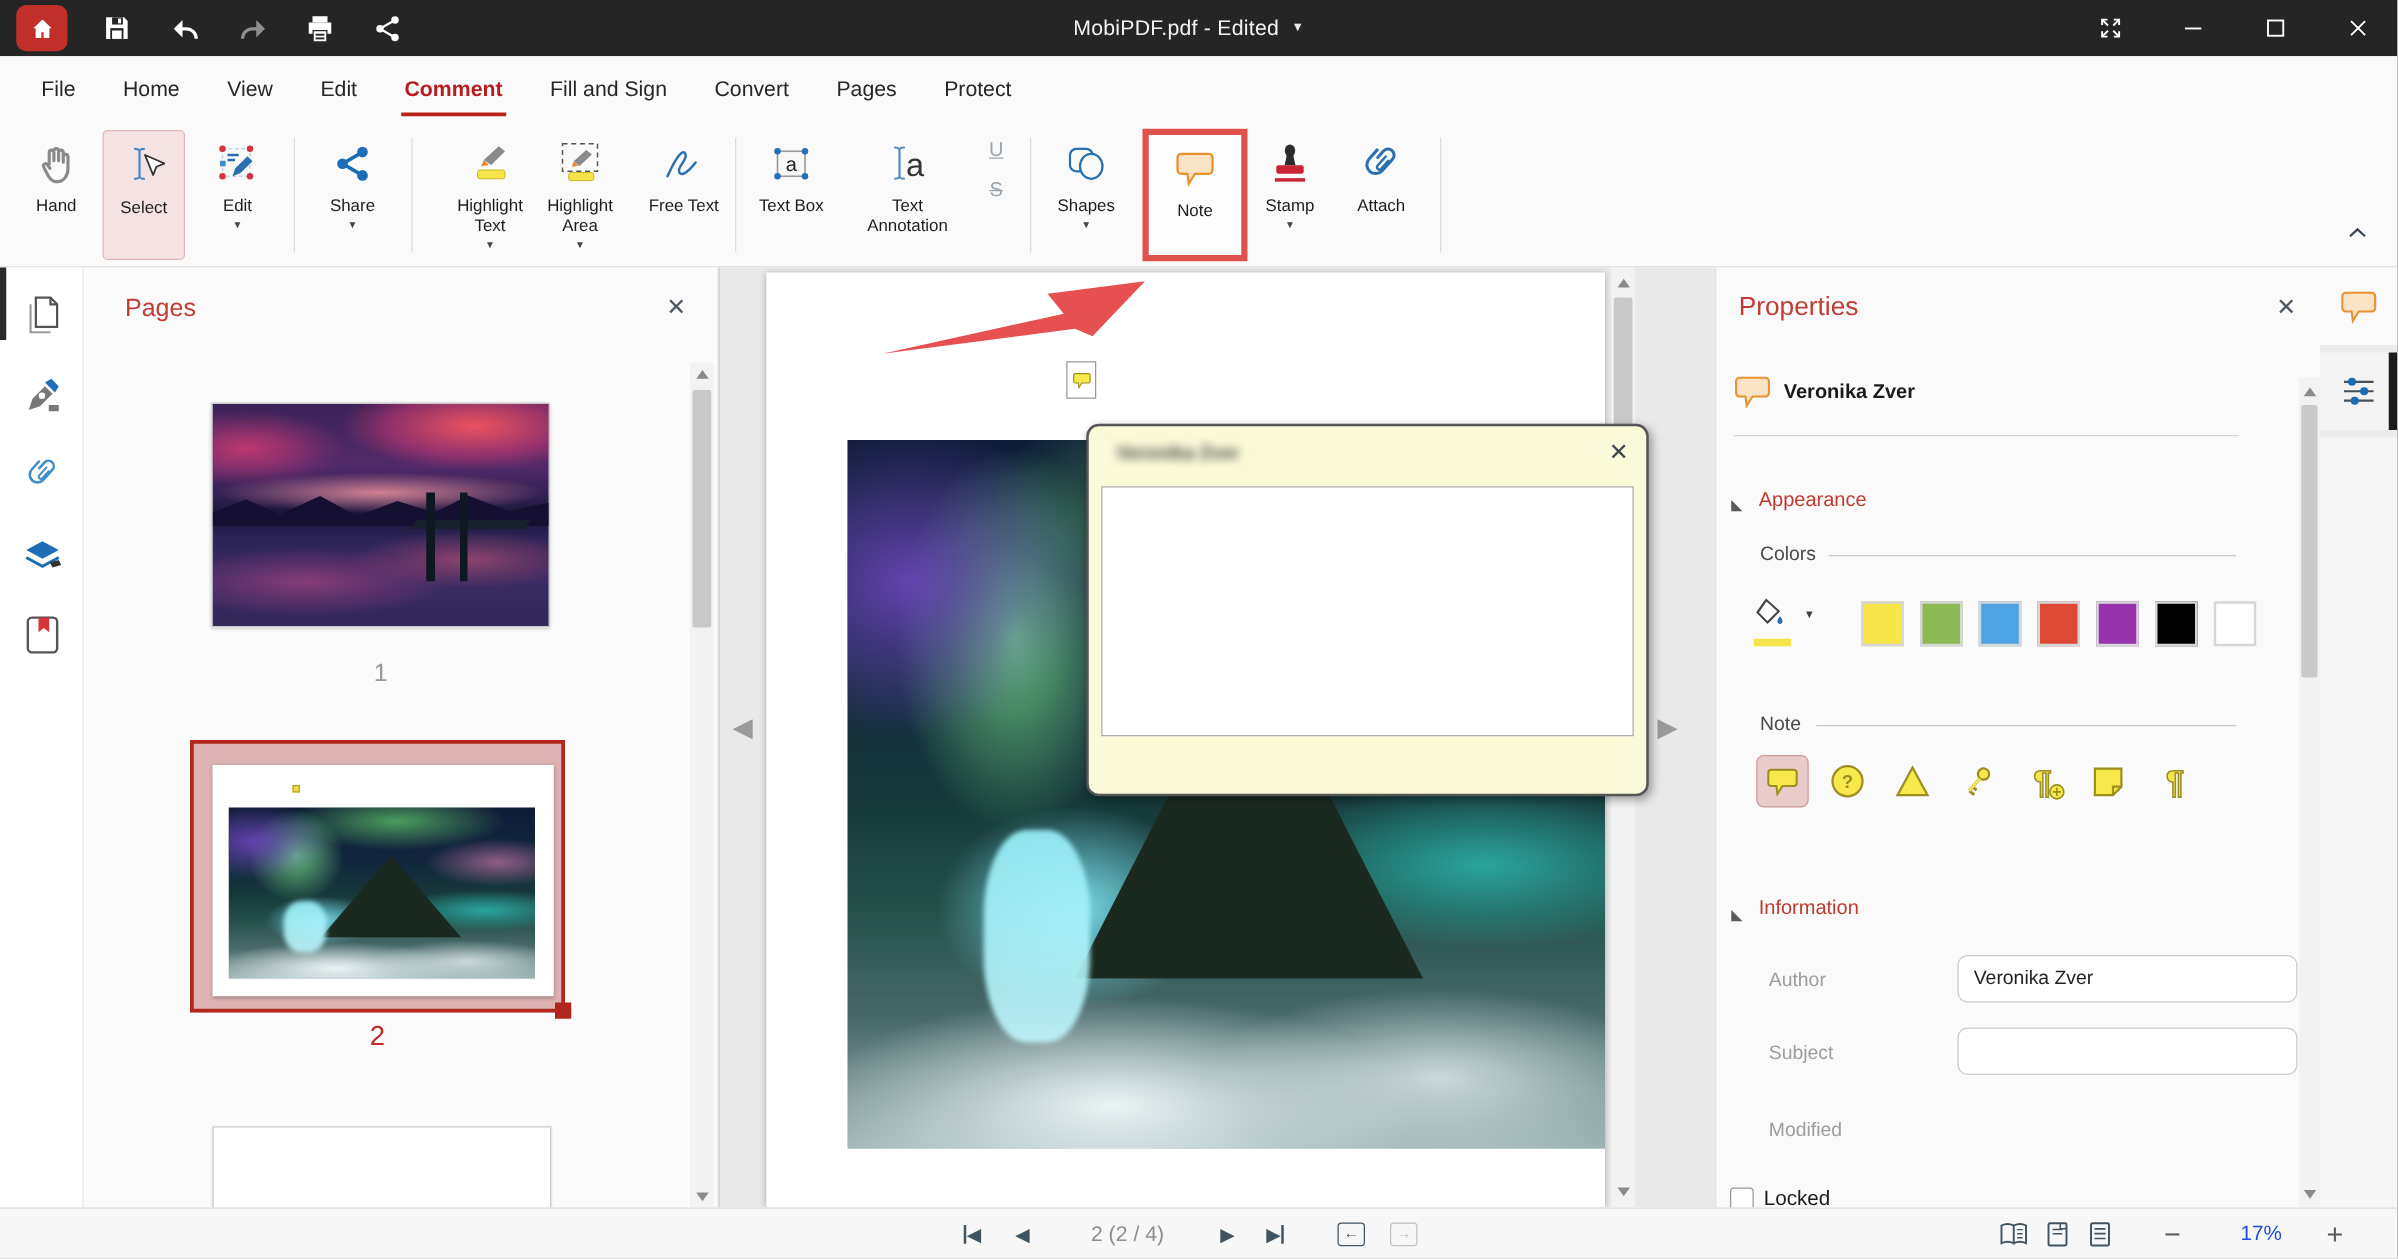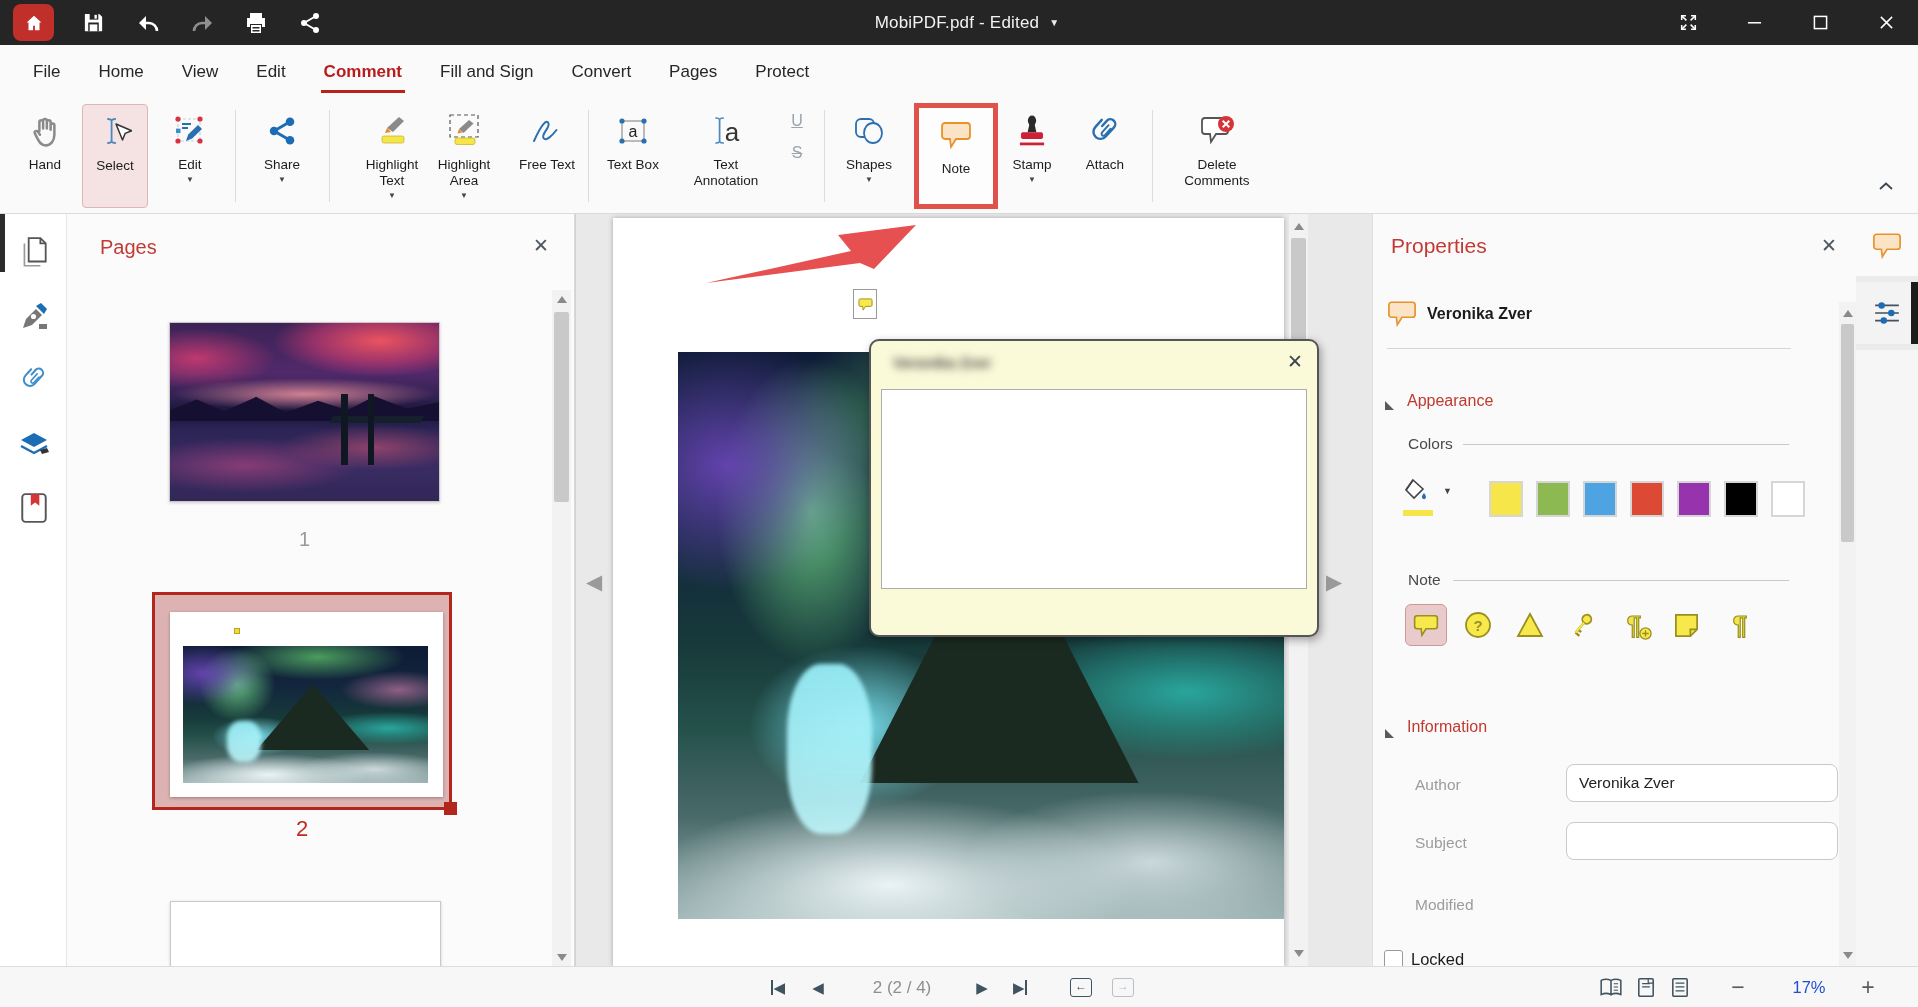--- a/index.html
+++ b/index.html
@@ -199,21 +199,21 @@
         </svg>
     </div>
     <div class="tb-btn" style="left:288px">
       <svg width="24" height="24" viewBox="0 0 24 24">
           <circle cx="18" cy="5" r="3" fill="#fff"></circle>
           <circle cx="6" cy="12" r="3" fill="#fff"></circle>
           <circle cx="18" cy="19" r="3" fill="#fff"></circle>
           <path d="M6 12 18 5M6 12l12 7" stroke="#fff" stroke-width="2"></path>
         </svg>
     </div>
-    <div class="title-text" style="left:168px; width:1598px">
+    <div class="title-text" style="left:152px; width:1598px">
       <span>MobiPDF.pdf - Edited</span>
       <span class="caret">▼</span>
     </div>
     <div class="winctl" style="left:1665px">
       <svg width="17" height="17" viewBox="0 0 20 20">
           <path d="M2 7V2h5M13 2h5v5M18 13v5h-5M7 18H2v-5" fill="none" stroke="#fff" stroke-width="1.8"></path>
           <path d="M2 2l5.5 5.5M18 2l-5.5 5.5M18 18l-5.5-5.5M2 18l5.5-5.5" stroke="#fff" stroke-width="1.8"></path>
         </svg>
     </div>
     <div class="winctl" style="left:1731px">
@@ -426,30 +426,20 @@
               <path d="M9.5 12.5V6.8a4 4 0 0 1 8 0V17a5.8 5.8 0 0 1-11.6 0V9" fill="none" stroke="#2A6FB0" stroke-width="2" stroke-linecap="round"></path>
               <path d="M13 8.5v8a1.6 1.6 0 0 0 3.2 0v-7" fill="none" stroke="#2A6FB0" stroke-width="1.6" stroke-linecap="round"></path>
             </g>
           </svg>
         </div>
       <div class="tlabel">Attach</div>
     </div>
 
     <div class="tdiv" style="left:1152px"></div>
 
-    <div class="titem" style="left:1167px;width:100px">
-      <div class="ticon">
-          <svg width="40" height="36" viewBox="0 0 40 34">
-            <path d="M8 4h20a3 3 0 0 1 3 3v10a3 3 0 0 1-3 3H19l-5 8-1-8H8a3 3 0 0 1-3-3V7a3 3 0 0 1 3-3z" fill="#fff" stroke="#555" stroke-width="1.8"></path>
-            <circle cx="29" cy="10" r="8" fill="#D63437"></circle>
-            <path d="M25.7 6.7l6.6 6.6M32.3 6.7l-6.6 6.6" stroke="#fff" stroke-width="2"></path>
-          </svg>
-        </div>
-      <div class="tlabel">Delete Comments</div>
-    </div>
 
     <div class="collapse-chevron">
       <svg width="16" height="10" viewBox="0 0 16 10">
           <path d="M2 8l6-5.5L14 8" fill="none" stroke="#3C4650" stroke-width="1.8"></path>
         </svg>
     </div>
   </div>
 
   <div class="iconstrip">
     <div class="strip-active-bar"></div>

